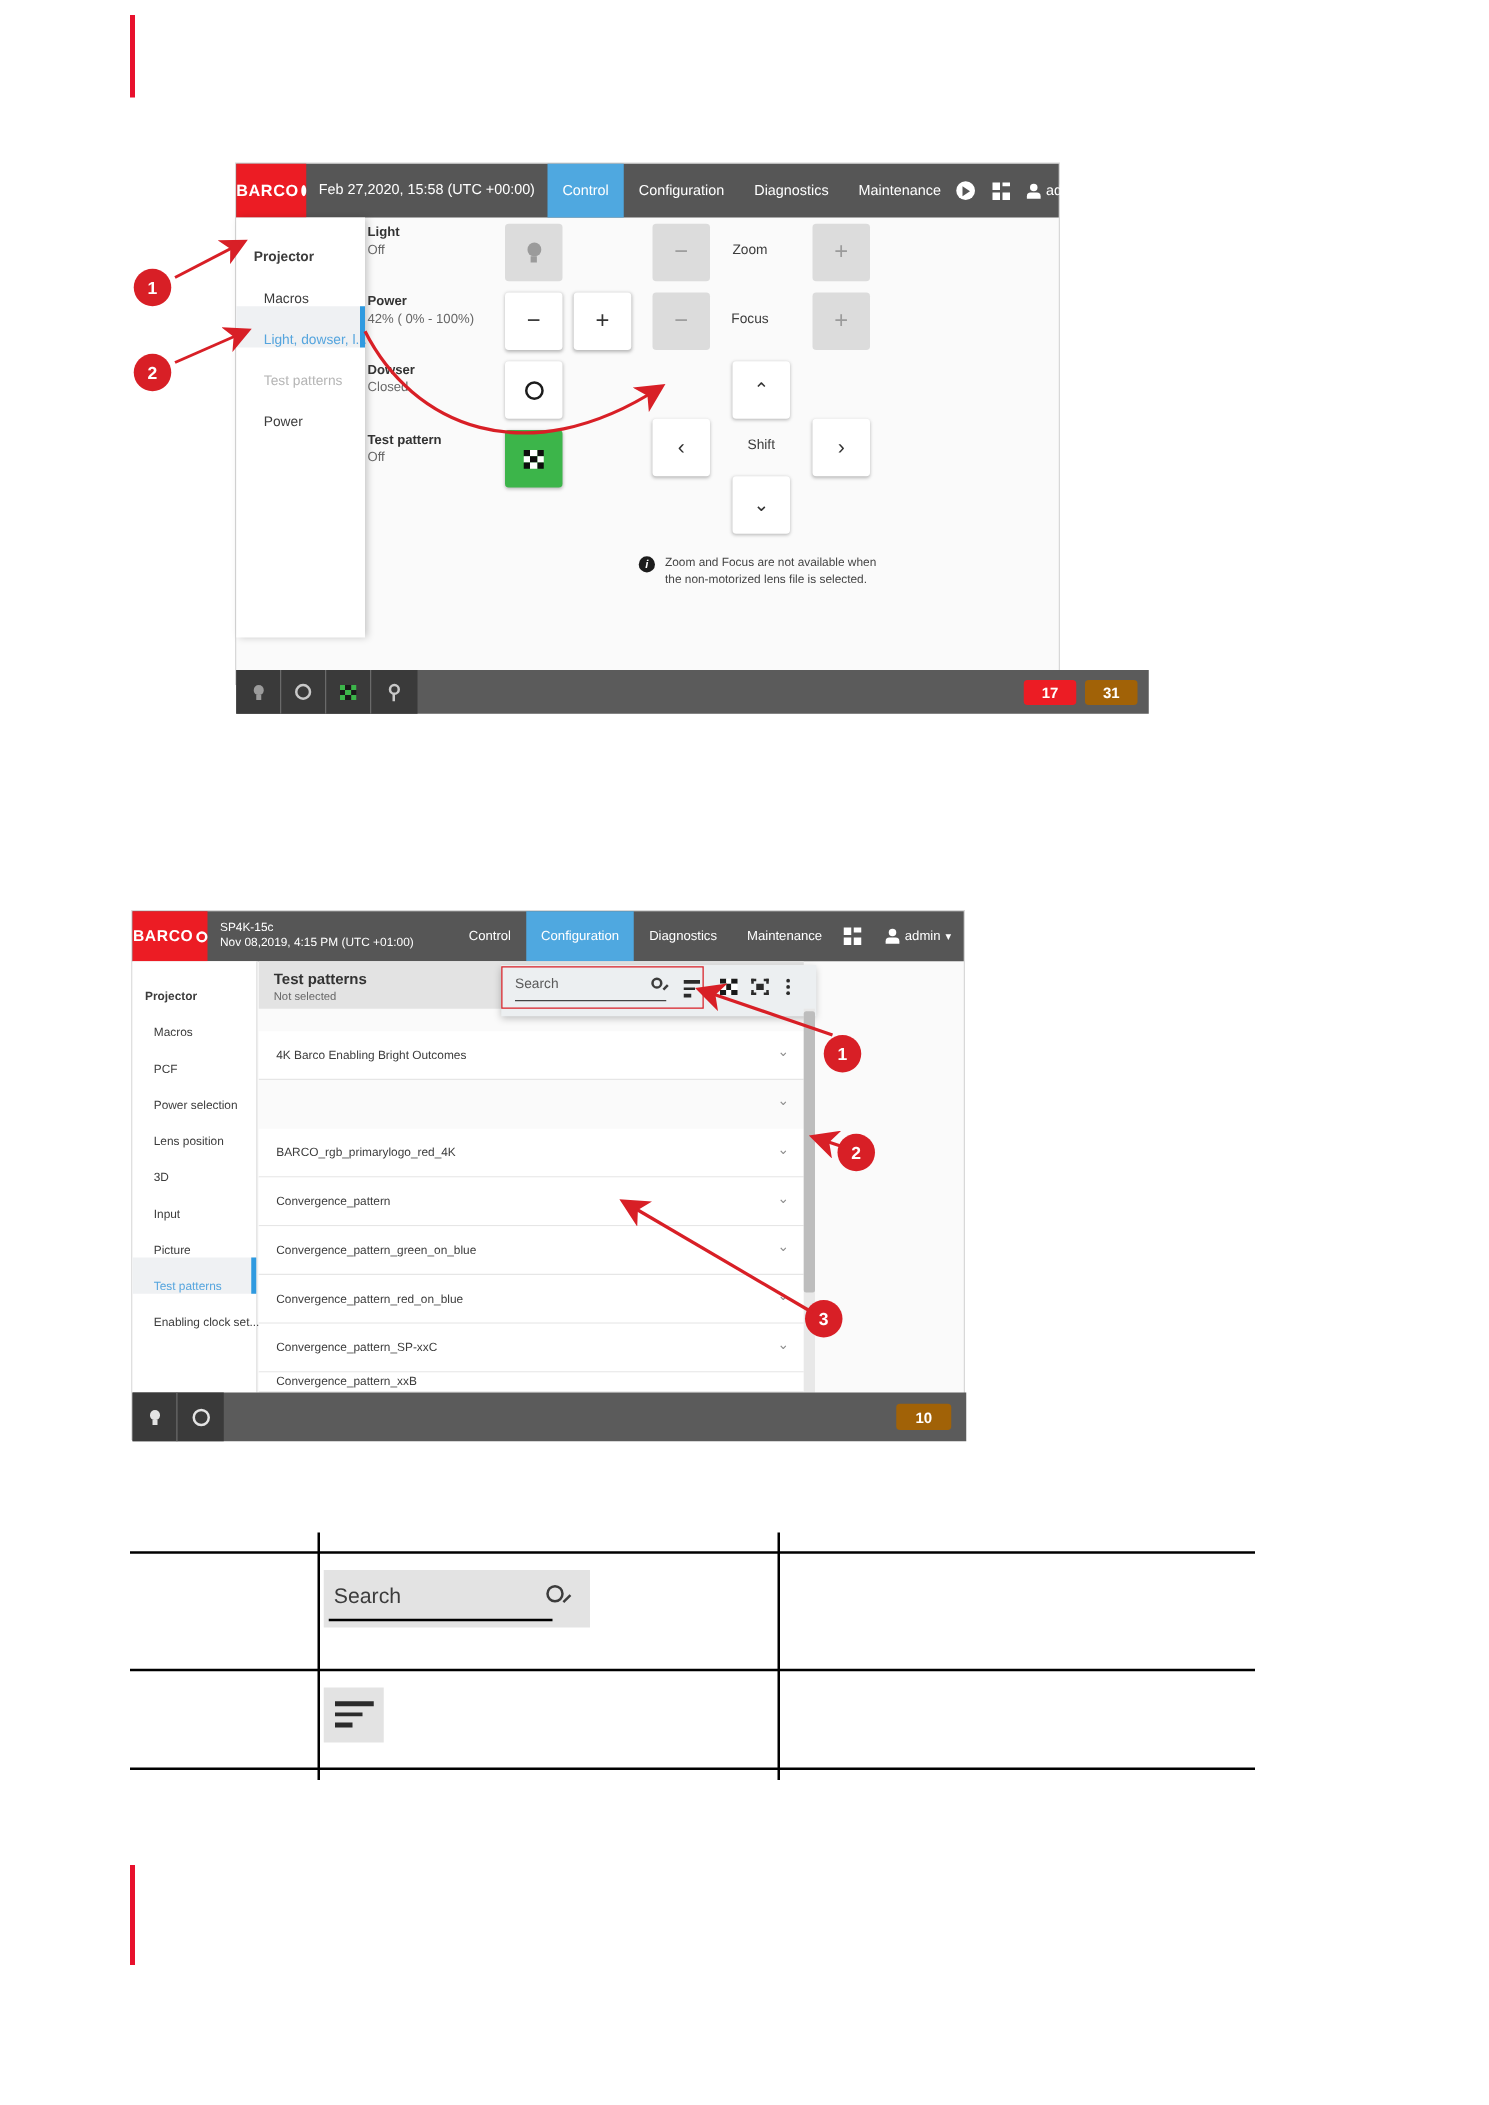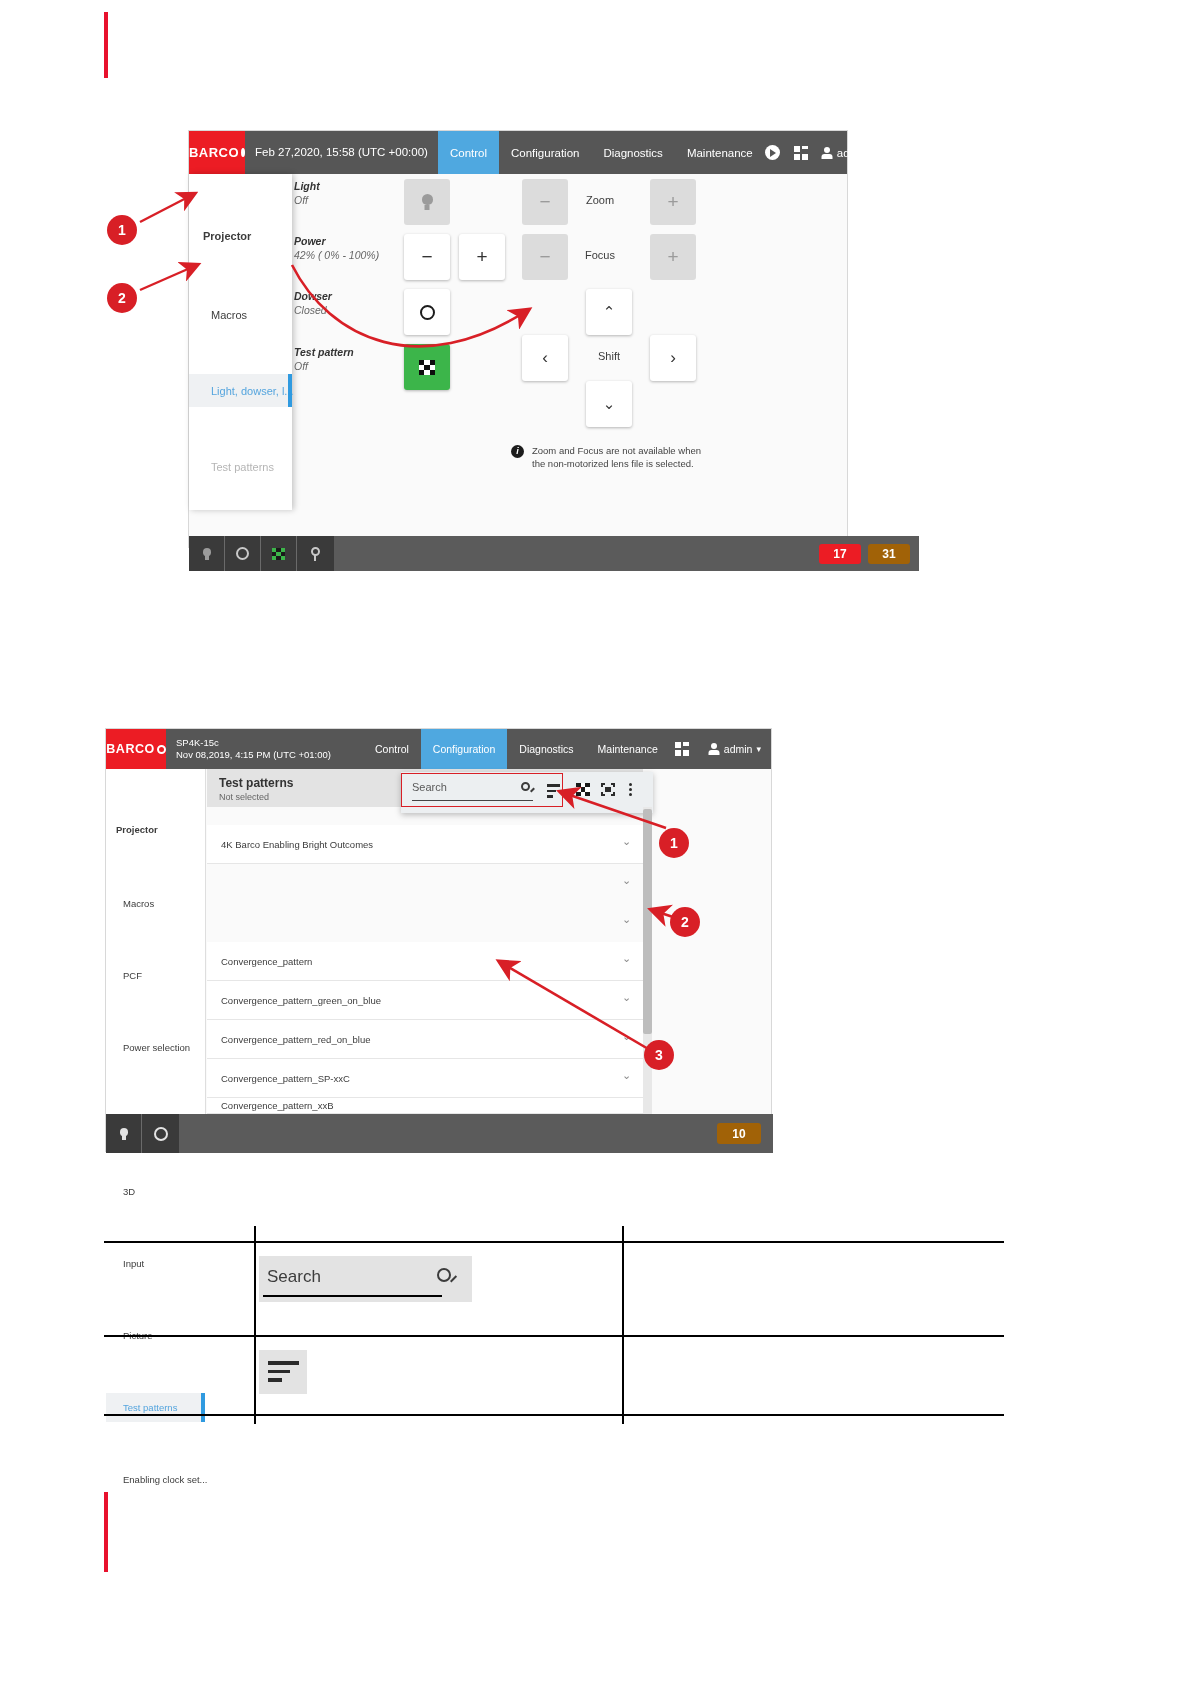--- a/index.html
+++ b/index.html
@@ -61,22 +61,22 @@
   }
   .user-chip { display:flex; align-items:center; gap:4px; white-space:nowrap; }
   .person-icon { position:relative; display:inline-block; }
   .person-icon .head { position:absolute; left:50%; top:0; transform:translateX(-50%);
      border-radius:50%; background:#fff; }
   .person-icon .body { position:absolute; left:50%; bottom:0; transform:translateX(-50%);
      background:#fff; border-radius:3px 3px 0 0; }
 
   
   .side { position:absolute; background:#ffffff; }
-  .side-item { display:flex; align-items:center; white-space:nowrap;
-               color:#3c3c3c; position:relative;margin-top:43px; }
+  .side-item { display:flex; align-items:flex-end; white-space:nowrap;
+               color:#3c3c3c; position:relative; }
   .side-item.root { font-weight:bold; }
   .side-item.active { background:#eff1f3; color:#55a5de; }
   .side-item.active::after{
     content:""; position:absolute; right:0; top:0; bottom:0;
     width:4px; background:#2f9ae0;
   }
   .side-item.dim { color:#b5b5b5; }
 
   
   .statusbar { position:absolute; background:#5b5b5b; display:flex; align-items:center; }
@@ -90,21 +90,21 @@
 
   
   .btn-sq { background:#ffffff; border-radius:3px;
             box-shadow:0 1px 3px rgba(0,0,0,.28);
             display:flex; align-items:center; justify-content:center;
             color:#333; }
   .btn-sq.disabled { background:#dcdcdc; color:#9b9b9b; box-shadow:none; }
   .btn-sq.green { background:#3cb54a; box-shadow:0 1px 3px rgba(0,0,0,.28); }
   .ctl-label { position:absolute; text-align:center; color:#3c3c3c; }
 
-  .prop { position:absolute; line-height:1.3;font-style:italic; }
+  .prop { position:absolute; line-height:1.3; }
   .prop .k { font-weight:bold; color:#333; }
   .prop .v { color:#666; }
 
   .info-note { position:absolute; display:flex; gap:8px; align-items:flex-start;
                color:#444; line-height:1.35; }
   .info-dot { border-radius:50%; background:#1c1c1c; color:#fff;
               display:flex; align-items:center; justify-content:center;
               font-style:italic; font-weight:bold; flex:none; }
 
   
@@ -530,20 +530,23 @@
 
   <div class="list-row" style="left:101px; top:96px; width:436px; height:39px; padding-left:14px; font-size:9.5px;">
     <span>4K Barco Enabling Bright Outcomes</span>
   </div>
   <span class="chev" style="left:516px; top:106px; font-size:11px;">
     <span>⌄</span></span>
 
   <span class="chev" style="left:516px; top:145px; font-size:11px;">
     <span>⌄</span></span>
 
+  <div class="list-row" style="left:101px; top:174px; width:436px; height:39px; padding-left:14px; font-size:9.5px;">
+    <span>BARCO_rgb_primarylogo_red_4K</span>
+  </div>
   <span class="chev" style="left:516px; top:184px; font-size:11px;">
     <span>⌄</span></span>
 
   <div class="list-row" style="left:101px; top:213px; width:436px; height:39px; padding-left:14px; font-size:9.5px;">
     <span>Convergence_pattern</span>
   </div>
   <span class="chev" style="left:516px; top:223px; font-size:11px;">
     <span>⌄</span></span>
 
   <div class="list-row" style="left:101px; top:252px; width:436px; height:39px; padding-left:14px; font-size:9.5px;">

